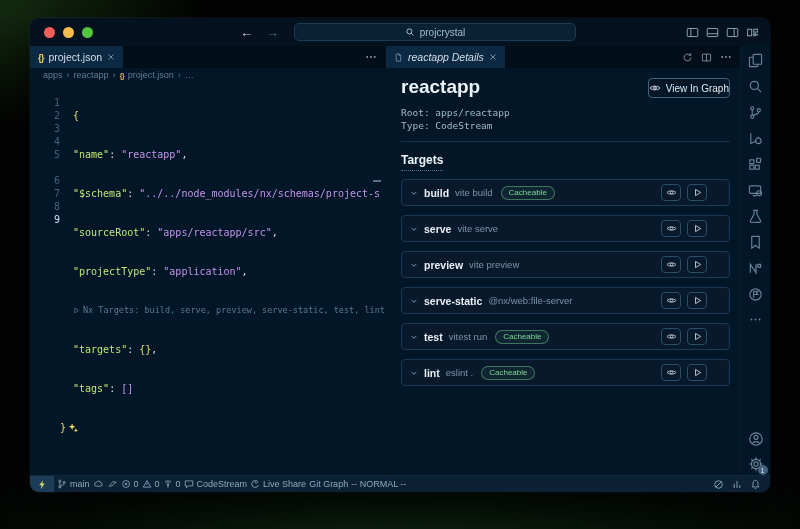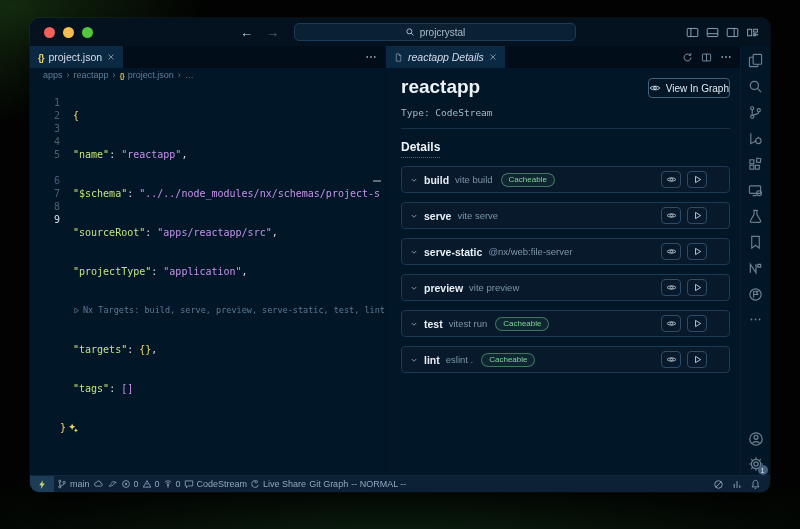--- a/index.html
+++ b/index.html
@@ -259,24 +259,25 @@
               <span>
                   <svg width="12" height="12" viewBox="0 0 16 16" fill="none" stroke="currentColor" stroke-width="1.2">
                     <path d="M1.5 8 C4 4.8 12 4.8 14.5 8 C12 11.2 4 11.2 1.5 8 z"></path>
                     <circle cx="8" cy="8" r="1.8"></circle>
                   </svg>
                 </span>
               <span>View In Graph</span>
             </button>
           </div>
           <div class="meta">
+            <div><span>Root:</span> <span>apps/reactapp</span></div>
             <div><span>Type:</span> <span>CodeStream</span></div>
           </div>
           <hr class="pdivider">
-          <span class="targets-h">Details</span>
+          <span class="targets-h">Targets</span>
 
           <div class="trow first">
             <span class="chev">
                 <svg width="8" height="8" viewBox="0 0 16 16" fill="none" stroke="currentColor" stroke-width="2">
                   <path d="M3.5 6 L8 10.5 12.5 6"></path>
                 </svg>
               </span>
             <span class="tname">build</span>
             <span class="tcmd">vite build</span>
             <span class="badge">Cacheable</span>
@@ -315,44 +316,44 @@
                 </svg>
               </button>
           </div>
 
           <div class="trow">
             <span class="chev">
                 <svg width="8" height="8" viewBox="0 0 16 16" fill="none" stroke="currentColor" stroke-width="2">
                   <path d="M3.5 6 L8 10.5 12.5 6"></path>
                 </svg>
               </span>
-            <span class="tname">serve-static</span>
-            <span class="tcmd">@nx/web:file-server</span>
+            <span class="tname">preview</span>
+            <span class="tcmd">vite preview</span>
             <span class="sp"></span>
             <button class="ibtn">
                 <svg width="11" height="11" viewBox="0 0 16 16" fill="none" stroke="currentColor" stroke-width="1.2">
                   <path d="M1.5 8 C4 4.8 12 4.8 14.5 8 C12 11.2 4 11.2 1.5 8 z"></path>
                   <circle cx="8" cy="8" r="1.8"></circle>
                 </svg>
               </button>
             <button class="ibtn">
                 <svg width="9" height="9" viewBox="0 0 16 16" fill="none" stroke="currentColor" stroke-width="1.6">
                   <path d="M4.5 2.5 v11 l9-5.5 z"></path>
                 </svg>
               </button>
           </div>
 
           <div class="trow">
             <span class="chev">
                 <svg width="8" height="8" viewBox="0 0 16 16" fill="none" stroke="currentColor" stroke-width="2">
                   <path d="M3.5 6 L8 10.5 12.5 6"></path>
                 </svg>
               </span>
-            <span class="tname">preview</span>
-            <span class="tcmd">vite preview</span>
+            <span class="tname">serve-static</span>
+            <span class="tcmd">@nx/web:file-server</span>
             <span class="sp"></span>
             <button class="ibtn">
                 <svg width="11" height="11" viewBox="0 0 16 16" fill="none" stroke="currentColor" stroke-width="1.2">
                   <path d="M1.5 8 C4 4.8 12 4.8 14.5 8 C12 11.2 4 11.2 1.5 8 z"></path>
                   <circle cx="8" cy="8" r="1.8"></circle>
                 </svg>
               </button>
             <button class="ibtn">
                 <svg width="9" height="9" viewBox="0 0 16 16" fill="none" stroke="currentColor" stroke-width="1.6">
                   <path d="M4.5 2.5 v11 l9-5.5 z"></path>

